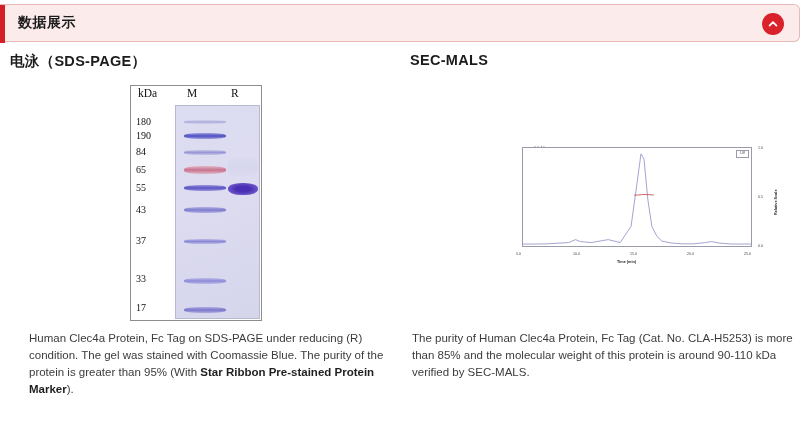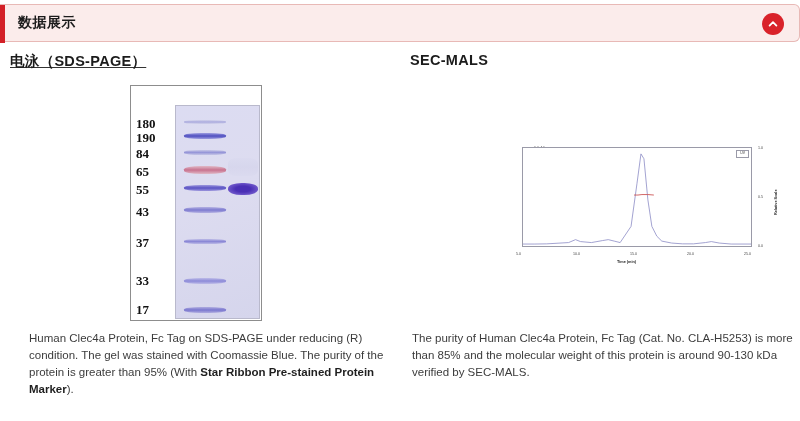--- a/index.html
+++ b/index.html
@@ -60,21 +60,21 @@
     cursor: pointer;
   }
   .collapse-btn svg { display: block; }
 
   
   .col {
     position: absolute;
     top: 52px;
     width: 390px;
   }
-  .col-left  { left: 10px; text-decoration: underline; }
+  .col-left  { left: 10px; }
   .col-right { left: 410px; }
 
   .section-title {
     font-size: 14.5px;
     font-weight: bold;
     color: #1b1b1b;
     margin: 0 0 12px 0;
     letter-spacing: 0.3px;
   }
 
@@ -118,24 +118,23 @@
     width: 85px;
     height: 214px;
     background: linear-gradient(160deg,#dcdcf2 0%,#dddcf0 40%,#d5d5ec 100%);
     border: 1px solid #b9b9cc;
     box-sizing: border-box;
     overflow: hidden;
   }
   .ladder-label {
     position: absolute;
     left: 6px;
-    font-size: 13px;
+    font-size: 10px;
     color: #111;
     font-family: "Liberation Serif", serif;
-    font-weight: bold;
   }
   .band {
     position: absolute;
     border-radius: 40%;
   }
   .band-m {
     left: 8px;
     width: 42px;
   }
   .band-r {
@@ -224,20 +223,25 @@
   </div>
 </div>
 
 <div class="col col-left">
   <h2 class="section-title">电泳（SDS-PAGE）</h2>
 </div>
 
 <div class="gel-wrap">
   <div class="gel-frame"></div>
 
+  <div class="gel-headrow">
+    <span class="gel-head gel-head-kda">kDa</span>
+    <span class="gel-head gel-head-m">M</span>
+    <span class="gel-head gel-head-r">R</span>
+  </div>
 
   <span class="ladder-label" style="top:31px">180</span>
   <span class="ladder-label" style="top:45px">190</span>
   <span class="ladder-label" style="top:61px">84</span>
   <span class="ladder-label" style="top:79px">65</span>
   <span class="ladder-label" style="top:97px">55</span>
   <span class="ladder-label" style="top:119px">43</span>
   <span class="ladder-label" style="top:150px">37</span>
   <span class="ladder-label" style="top:188px">33</span>
   <span class="ladder-label" style="top:217px">17</span>
@@ -298,13 +302,13 @@
 
   <span class="axis-title" style="left:207px; top:127px;">Time (min)</span>
 
   <span class="axis-tick-label" style="left:348px; top:13px;">1.0</span>
   <span class="axis-tick-label" style="left:348px; top:62px;">0.5</span>
   <span class="axis-tick-label" style="left:348px; top:111px;">0.0</span>
 
   <span class="axis-title axis-title-y" style="left:364px; top:82px;">Relative Scale</span>
 </div>
 
-<div class="caption caption-right">The purity of Human Clec4a Protein, Fc Tag (Cat. No. CLA-H5253) is more than 85% and the molecular weight of this protein is around 90-130 kDa verified by SEC-MALS.</div>
+<div class="caption caption-right">The purity of Human Clec4a Protein, Fc Tag (Cat. No. CLA-H5253) is more than 85% and the molecular weight of this protein is around 90-110 kDa verified by SEC-MALS.</div>
 
 </body></html>

